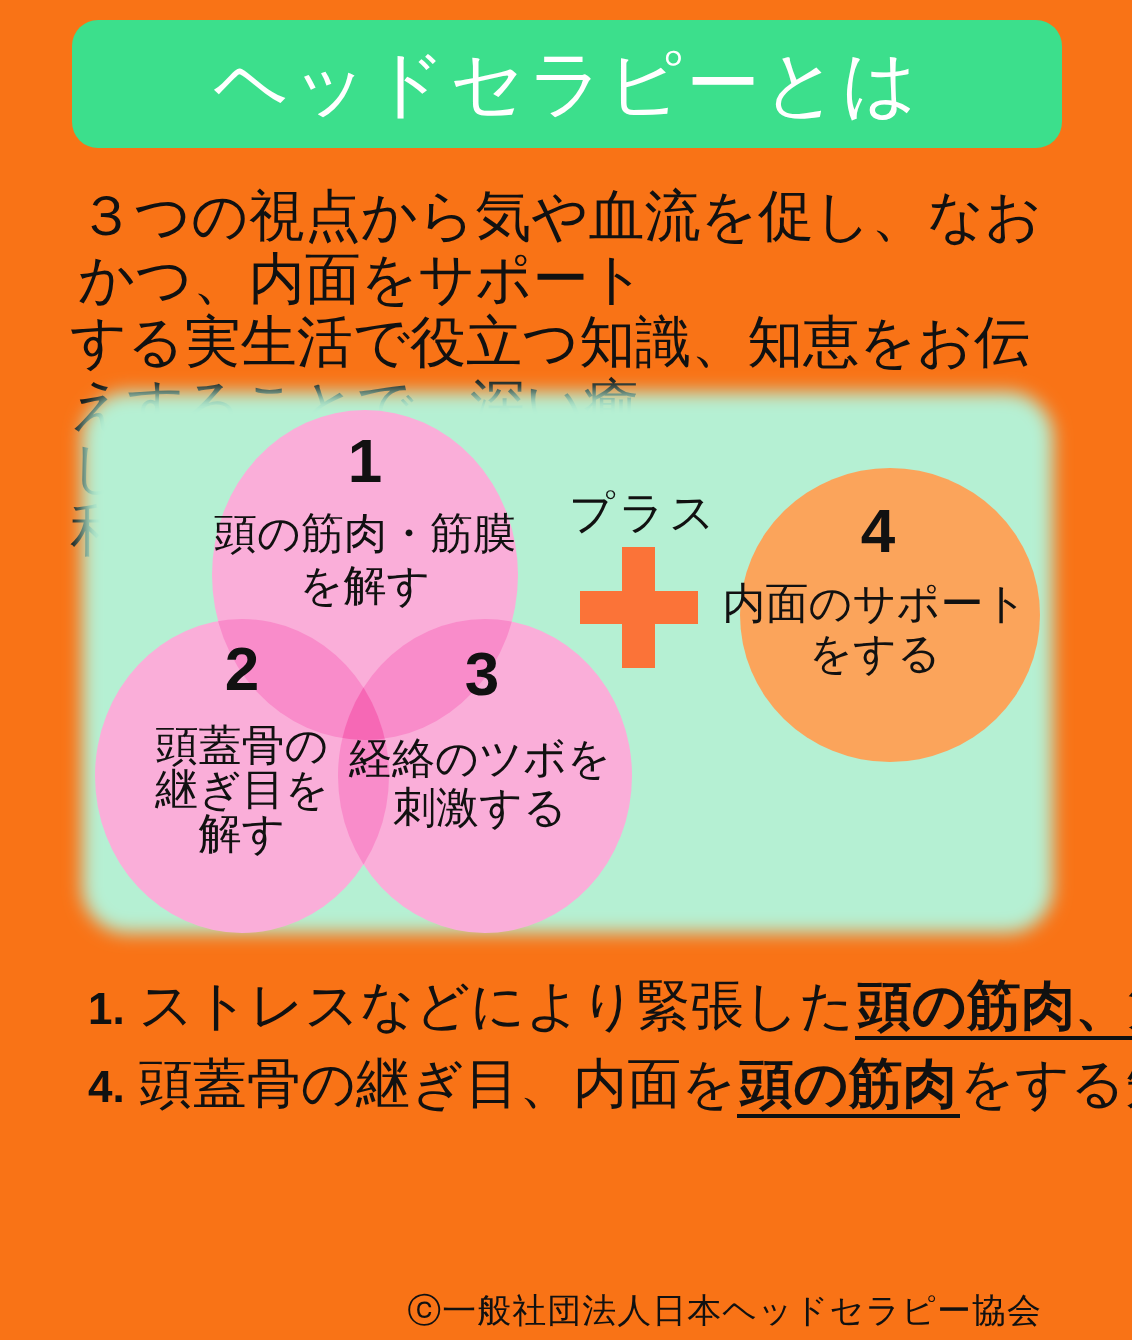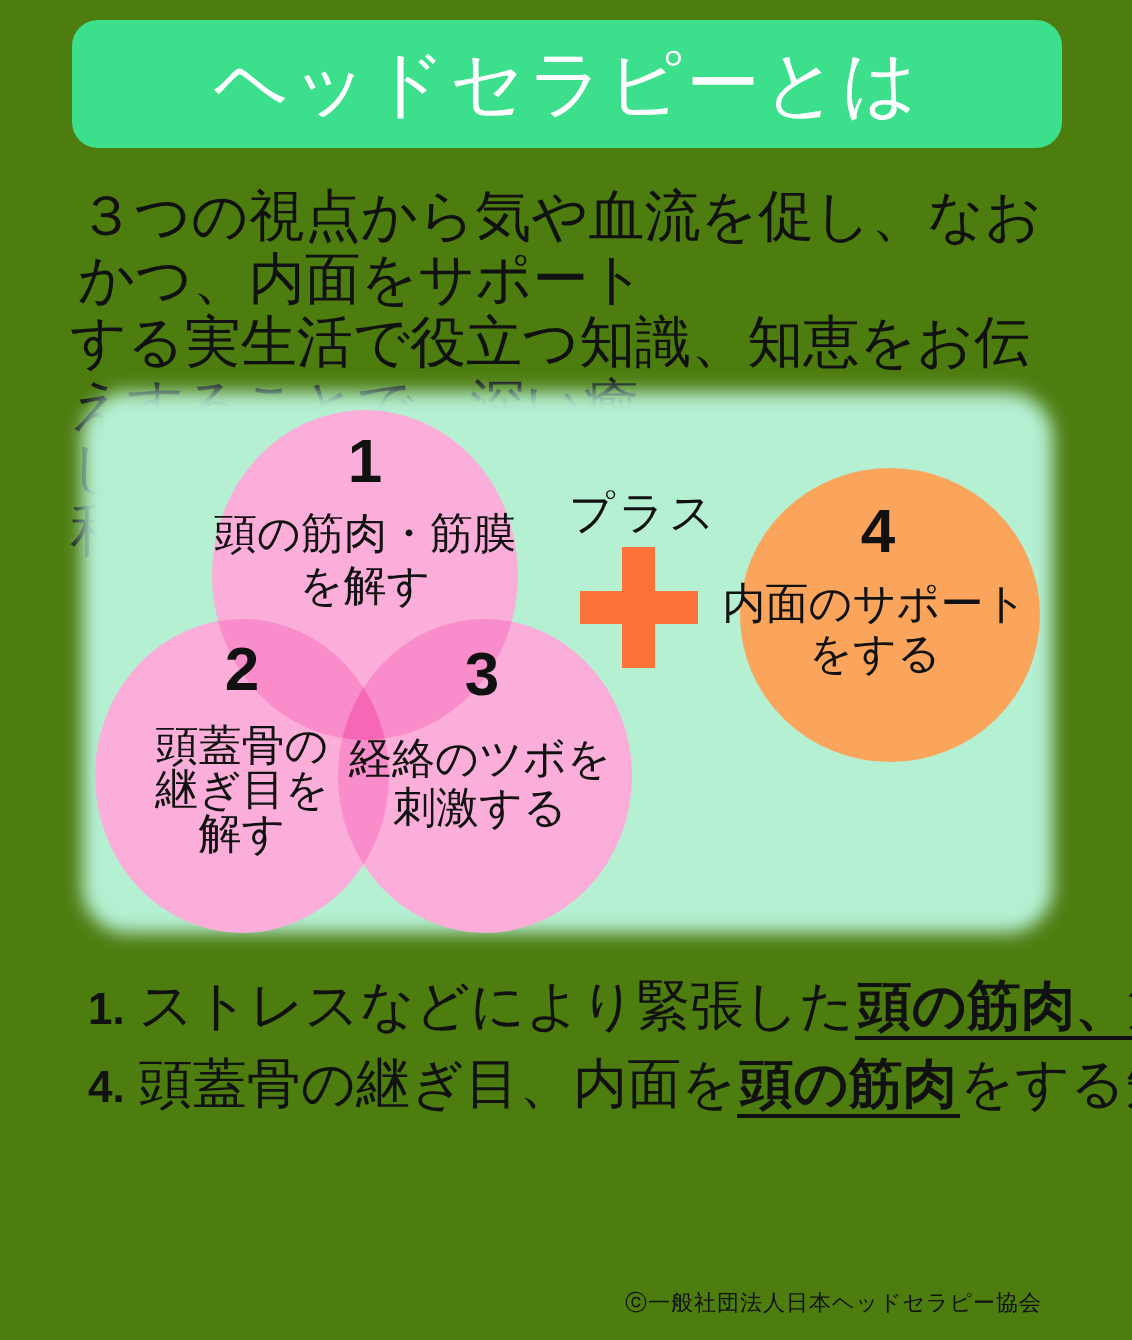--- a/index.html
+++ b/index.html
@@ -1,21 +1,21 @@
 <!DOCTYPE html>
 <html lang="ja"><head>
 <meta charset="utf-8">
 <style>
   html,body { margin:0; padding:0; background:#ffffff; }
   body {
     width:1132px; height:1340px;
     font-family:"Liberation Sans", sans-serif;
     color:#111111;
   }
-  .page { position:relative; width:1132px; height:1340px; overflow:hidden; background:#4d7c0f; }
+  .page { position:relative; width:1132px; height:1340px; overflow:hidden; background:#f97316; }
 
   
   .banner {
     position:absolute; left:72px; top:20px; width:990px; height:128px;
     background:#3CDF8C; border-radius:26px;
     display:flex; align-items:center; justify-content:center;
   }
   .banner .title {
     font-size:74px; line-height:1; color:#ffffff; font-weight:400; letter-spacing:3px;
   }
@@ -41,21 +41,21 @@
   .list { position:absolute; left:88px; top:970px; width:1010px; white-space:nowrap; }
   .item { margin-bottom:14px; height:64px; }
   .item .num  { font-weight:700; font-size:44px; margin-right:14px; }
   .item .pre, .item .post { font-size:54px; }
   .item .term {
     font-size:54px; font-weight:700;
     border-bottom:4px solid #111111; padding:0 3px 1px 3px;
   }
 
   
-  .copyright { position:absolute; top:1288px; right:90px; font-size:22px; letter-spacing:1px; }
+  .copyright { position:absolute; top:1288px; right:90px; font-size:34px; letter-spacing:1px; }
 </style>
 </head>
 <body>
 
 <div class="page">
 
   <div class="banner">
     <span class="title">ヘッドセラピーとは</span>
   </div>
 

